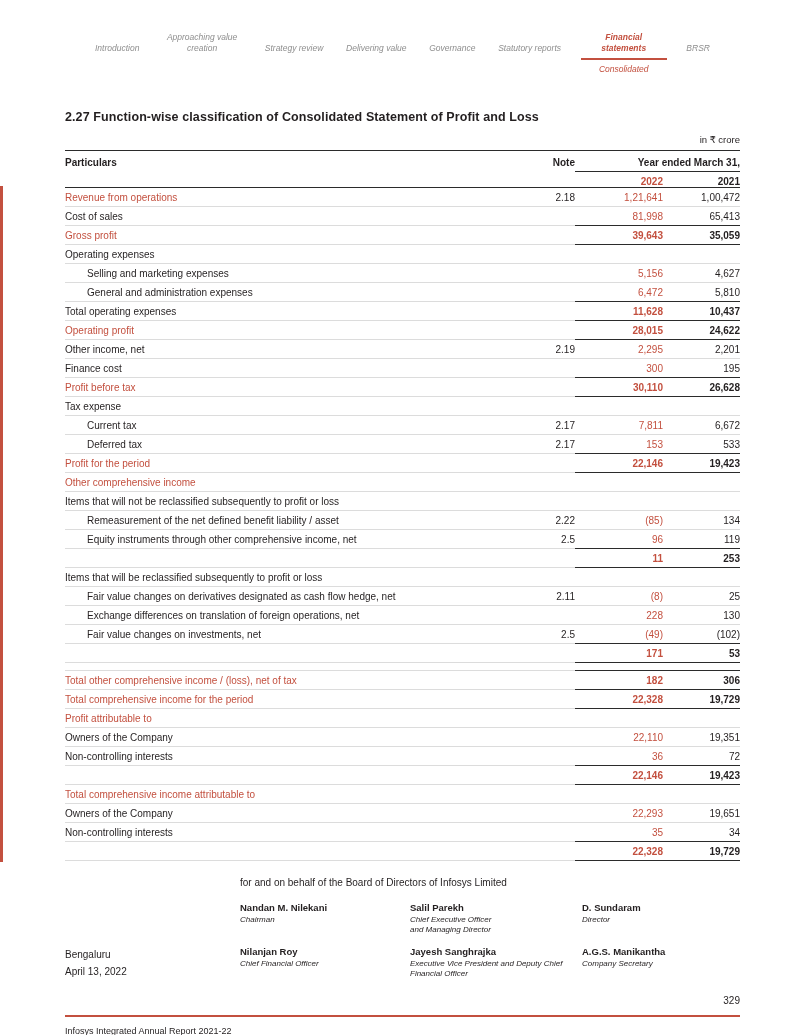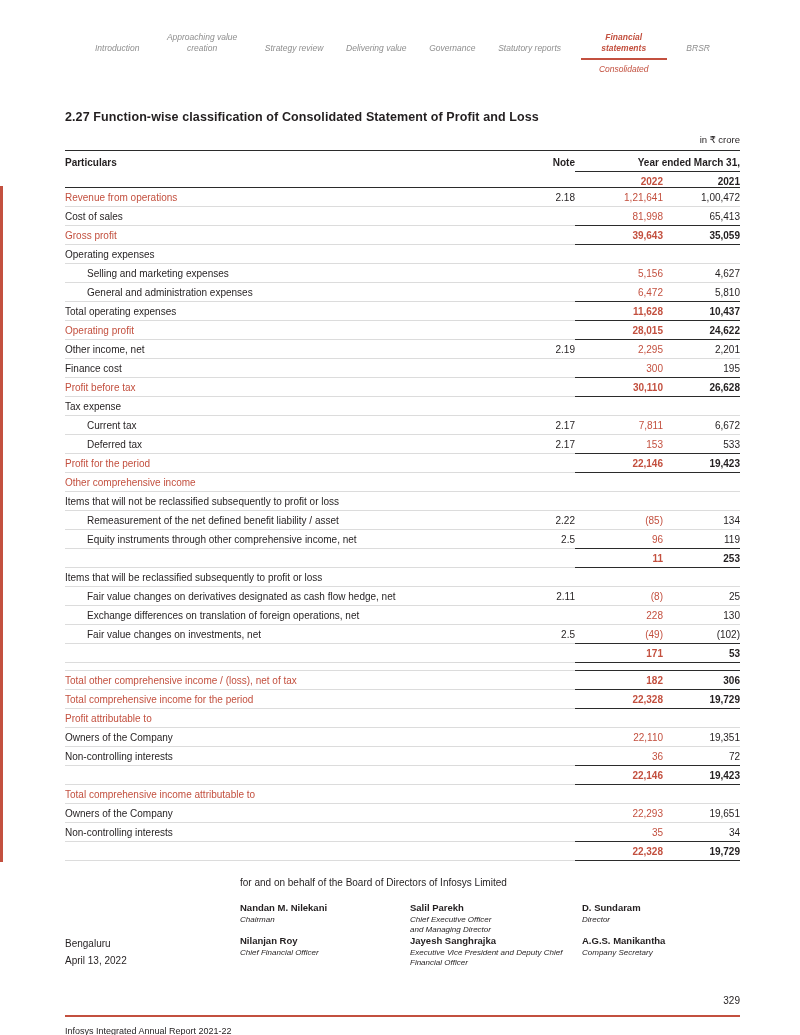--- a/index.html
+++ b/index.html
@@ -57,21 +57,21 @@
   td.c-2021 { text-align:right; }
   .red { color:#c3503f; }
   tr.total td.c-2022, tr.total td.c-2021 { font-weight:bold; border-bottom:1px solid #2b2b2b; }
   tr.pre-total td.c-2022, tr.pre-total td.c-2021 { border-bottom:1px solid #2b2b2b; }
 
   
   .sig-section { position:absolute; top:872px; left:65px; width:675px; }
   .sig-heading { margin-left:175px; padding-top:5px; font-size:10px; }
   .sig-grid {
     margin-top:14px; display:grid;
-    grid-template-columns:175px 170px 172px 1fr; row-gap:1px;
+    grid-template-columns:175px 170px 172px 1fr; row-gap:12px;
   }
   .sig-name  { font-size:9.5px; font-weight:bold; }
   .sig-title { font-size:8px; font-style:italic; line-height:9.5px; margin-top:2px; white-space:pre-line; }
   .sig-place { font-size:10px; line-height:17px; }
 
   
   .footer-text { position:absolute; left:65px; top:1026px; font-size:9px; }
   .footer-page { position:absolute; right:60px; top:995px; font-size:10px; }
 </style>
 </head>

